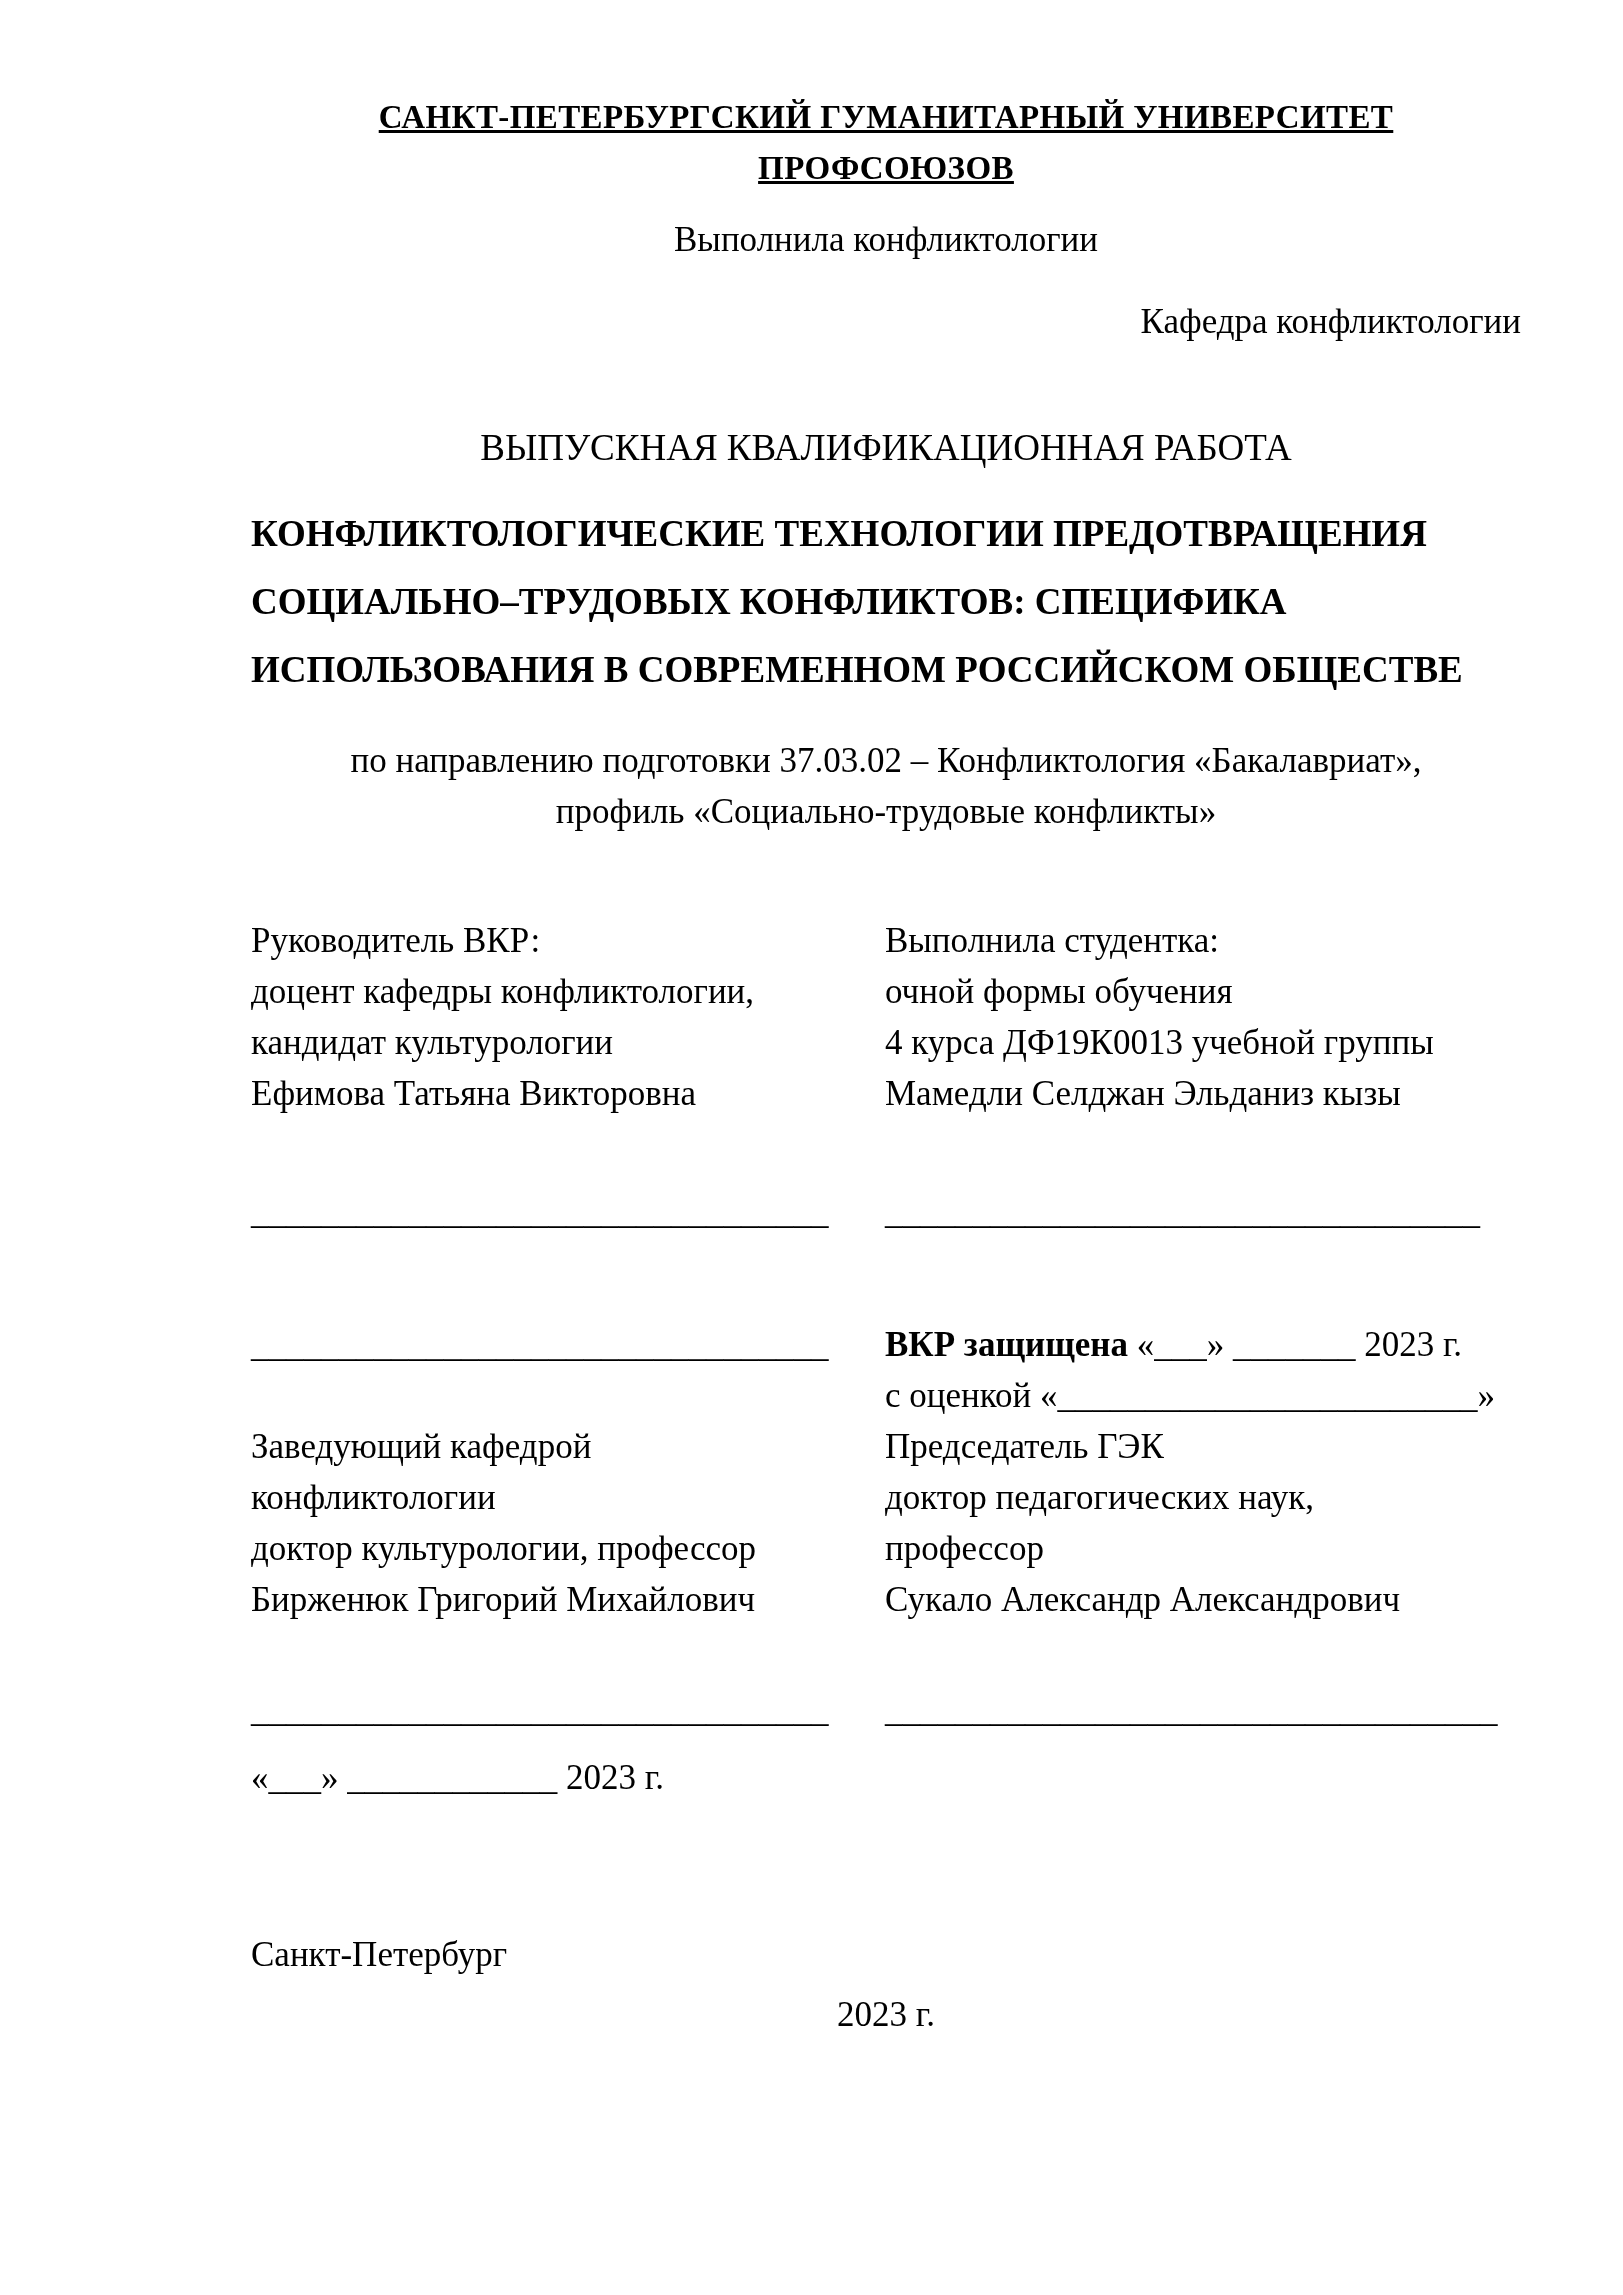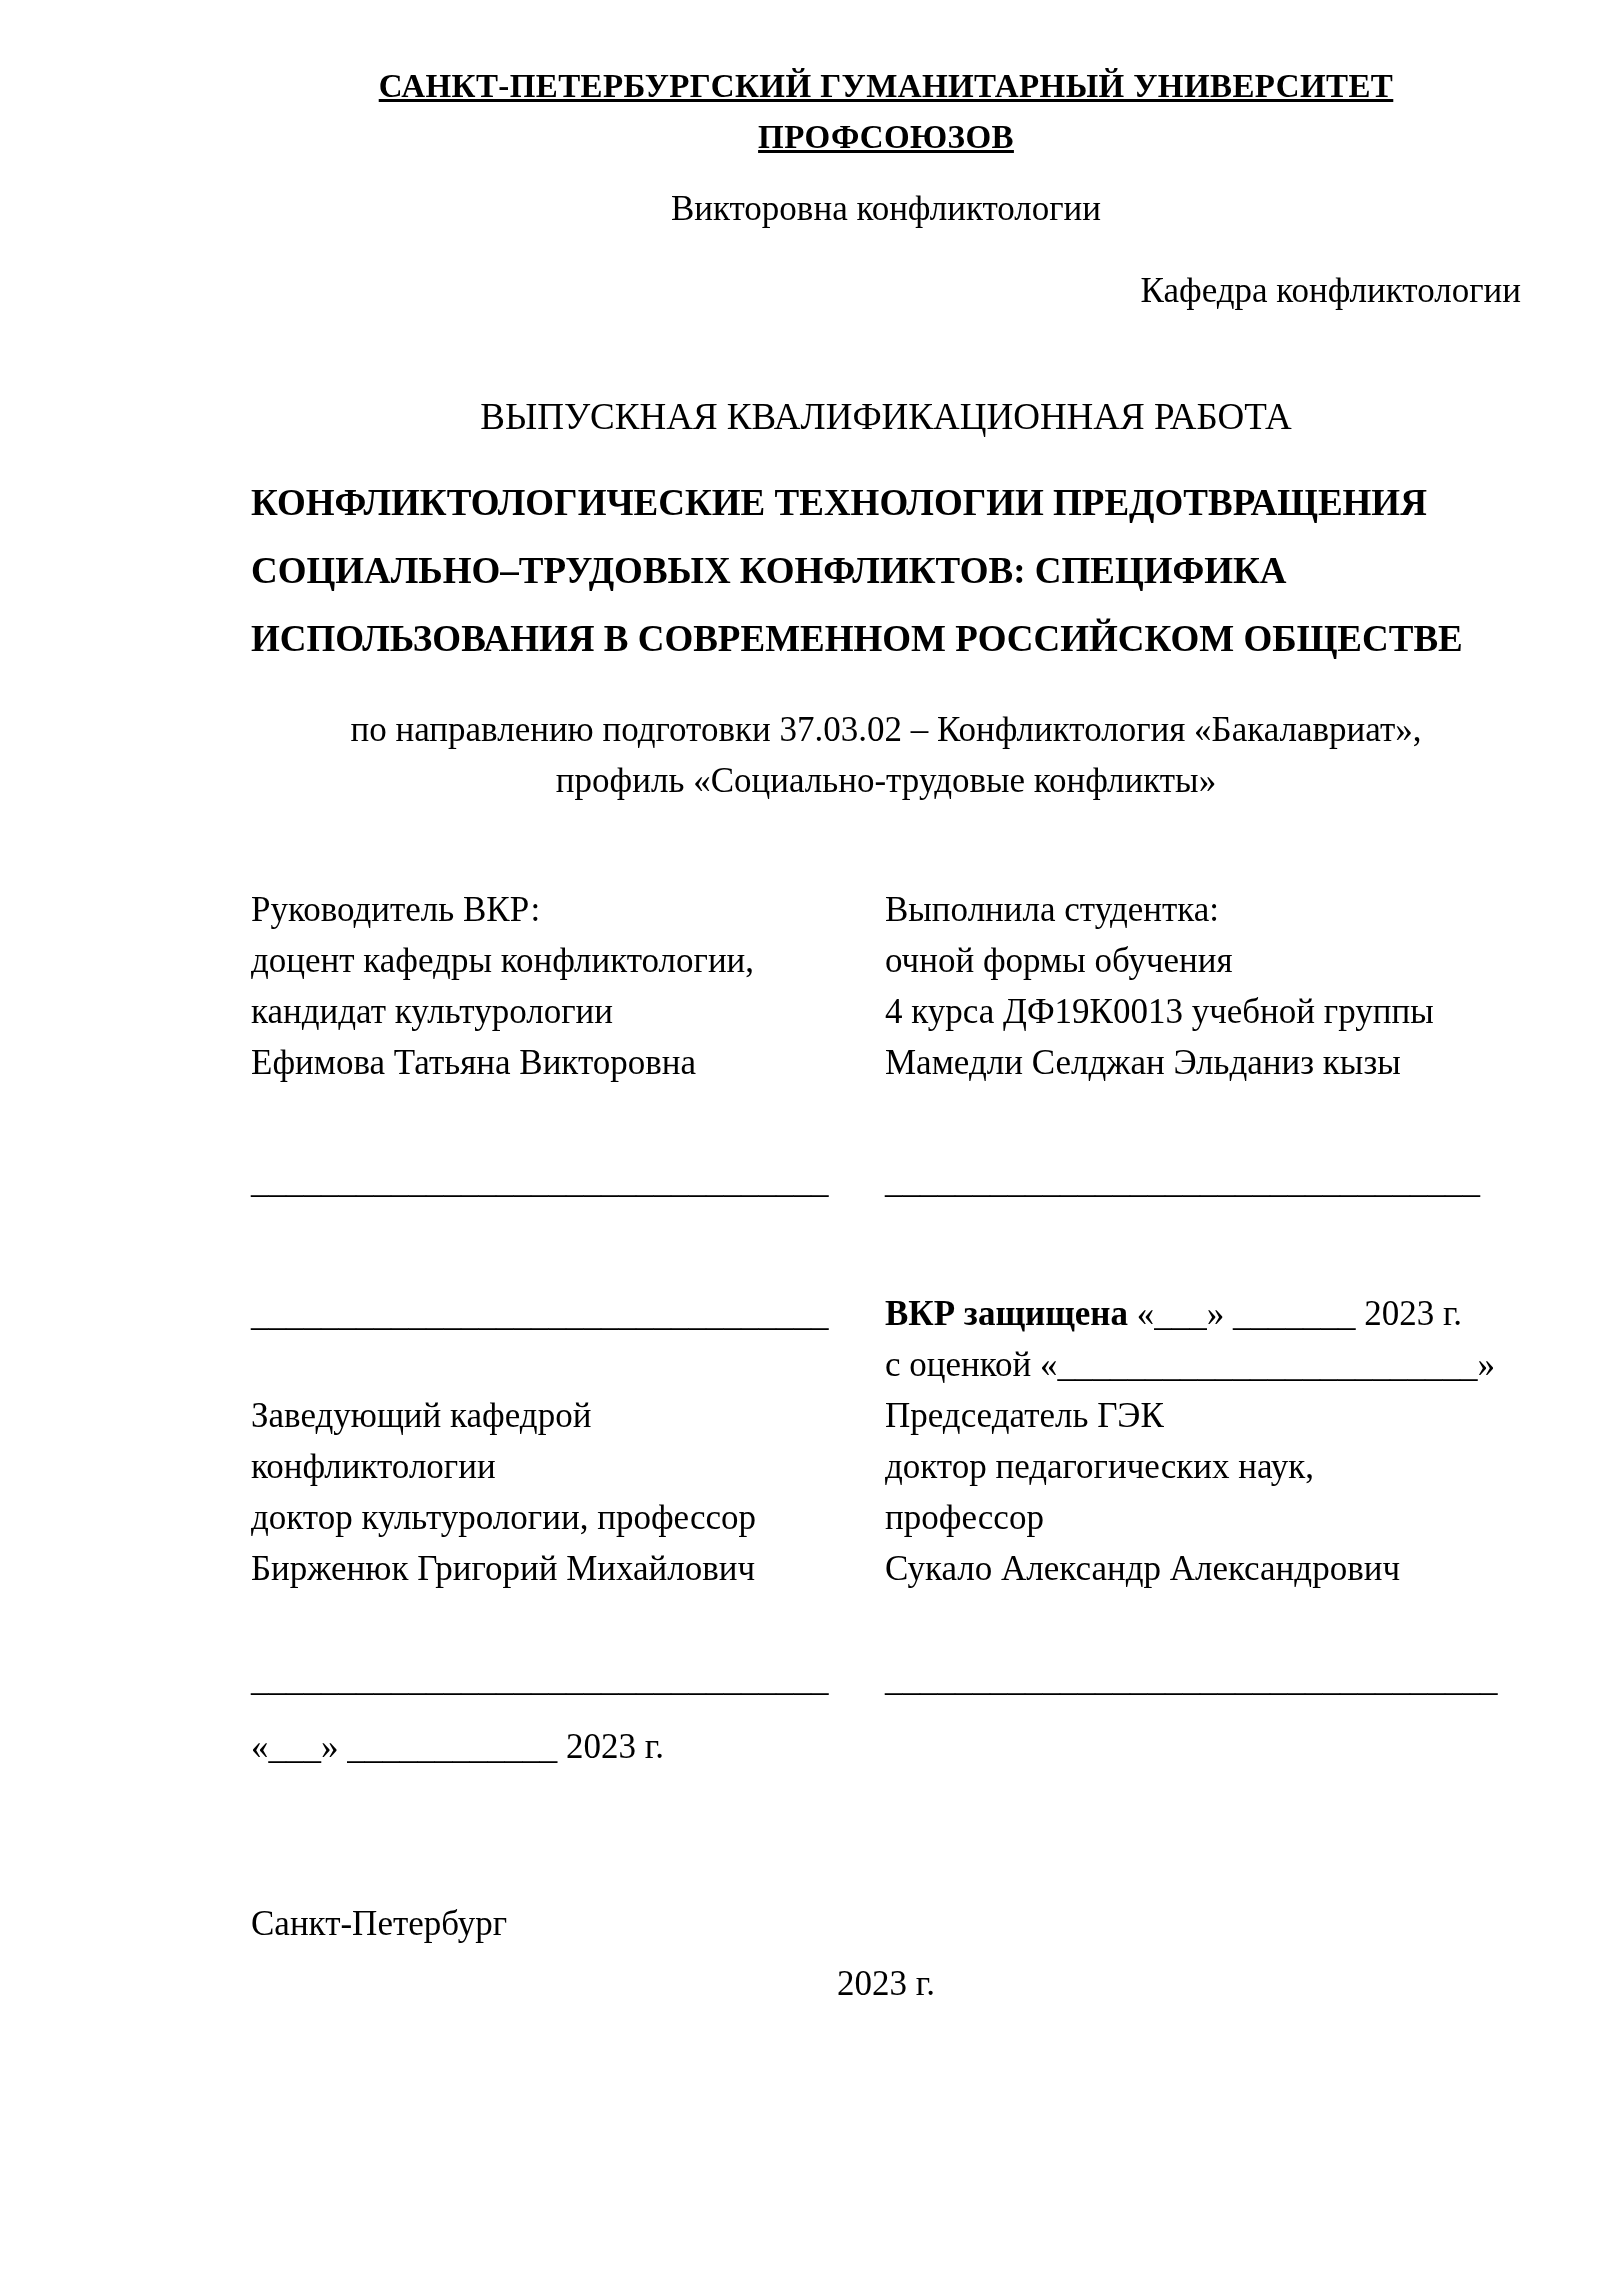--- a/index.html
+++ b/index.html
@@ -9,21 +9,21 @@
   }
   .page {
     width: 1623px;
     height: 2295px;
     box-sizing: border-box;
     background: #ffffff;
     color: #000000;
     font-family: "Liberation Serif", "DejaVu Serif", serif;
     font-size: 35px;
     line-height: 51px;
-    padding: 61px 102px 0 251px;
+    padding: 92px 102px 0 251px;
     position: relative;
     overflow: hidden;
   }
   .university {
     text-align: center;
     font-weight: bold;
     text-decoration: underline;
     font-size: 33px;
     letter-spacing: 0.4px;
   }
@@ -77,21 +77,21 @@
     margin-top: 9px;
   }
 </style>
 </head>
 <body>
 
 <div class="page">
 
   <div class="university">САНКТ-ПЕТЕРБУРГСКИЙ ГУМАНИТАРНЫЙ УНИВЕРСИТЕТ ПРОФСОЮЗОВ</div>
 
-  <div class="faculty">Викторовна конфликтологии</div>
+  <div class="faculty">Выполнила конфликтологии</div>
 
   <div class="department">Кафедра конфликтологии</div>
 
   <div class="worktype">ВЫПУСКНАЯ КВАЛИФИКАЦИОННАЯ РАБОТА</div>
 
   <div class="thesis-title">
     <div class="tline">КОНФЛИКТОЛОГИЧЕСКИЕ ТЕХНОЛОГИИ ПРЕДОТВРАЩЕНИЯ</div>
     <div class="tline">СОЦИАЛЬНО–ТРУДОВЫХ КОНФЛИКТОВ: СПЕЦИФИКА</div>
     <div class="tline">ИСПОЛЬЗОВАНИЯ В СОВРЕМЕННОМ РОССИЙСКОМ ОБЩЕСТВЕ</div>
   </div>

